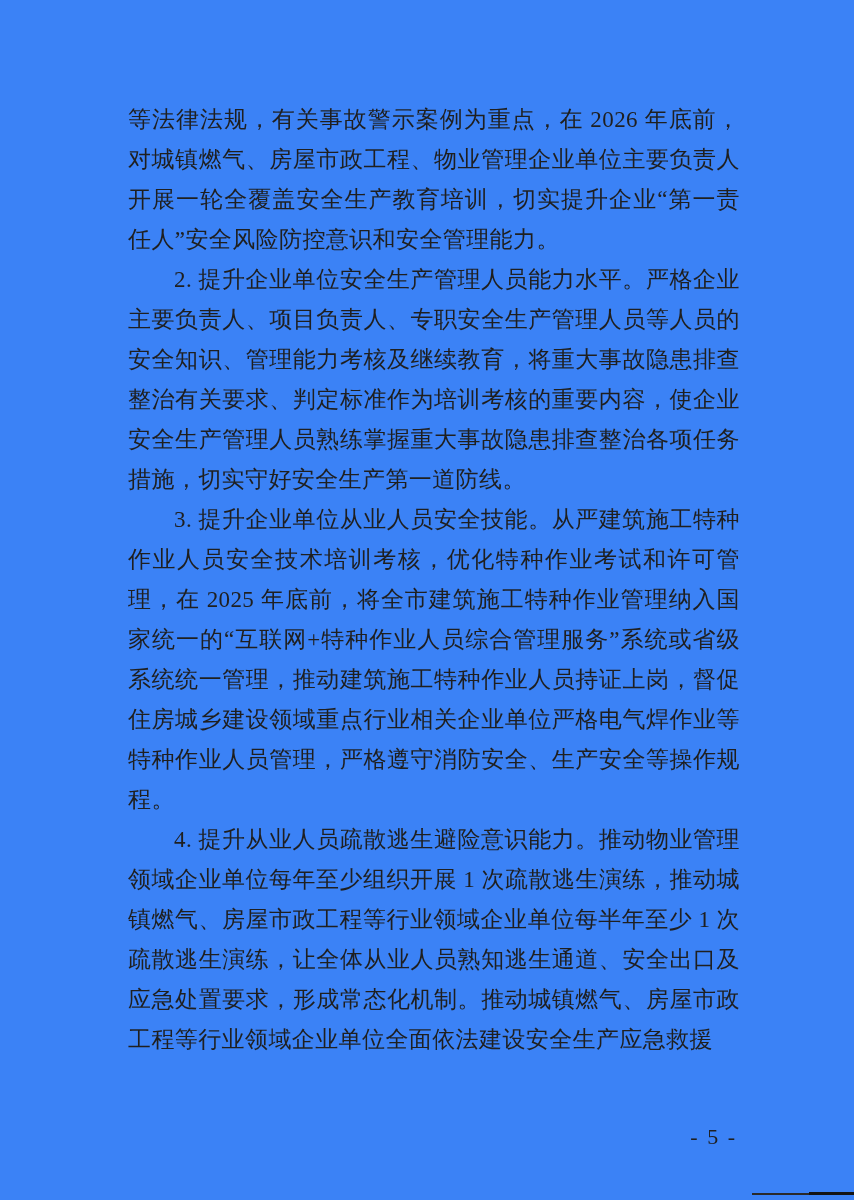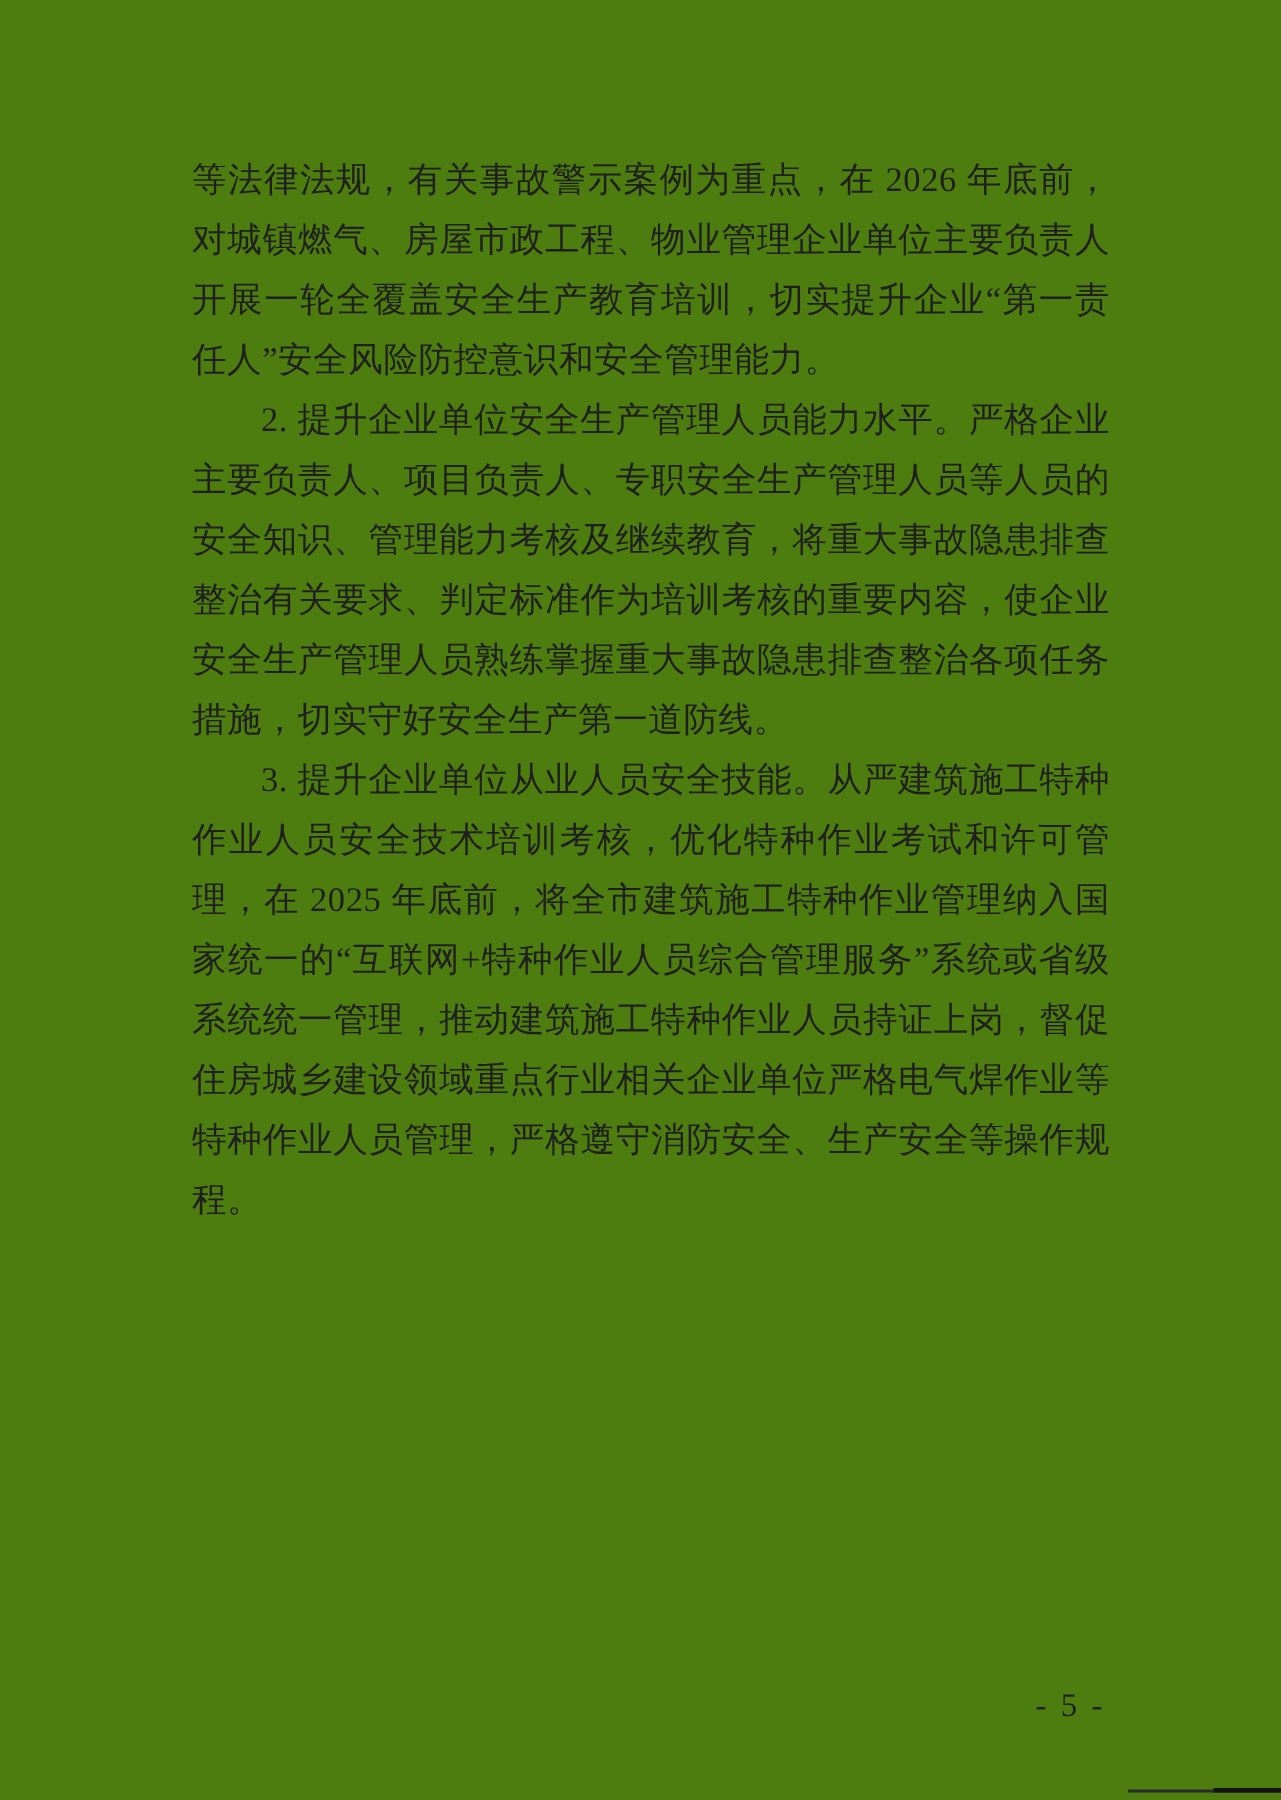--- a/index.html
+++ b/index.html
@@ -4,21 +4,21 @@
 <style>
   html, body {
     margin: 0;
     padding: 0;
     background: #ffffff;
   }
   .page {
     position: relative;
     width: 854px;
     height: 1200px;
-    background: #4d7c0f;
+    background: #3b82f6;
     overflow: hidden;
   }
   .text-block {
     position: absolute;
     left: 128px;
     top: 100px;
     width: 612px;
   }
   .para {
     margin: 0;
@@ -64,18 +64,19 @@
   }
 </style>
 </head>
 <body>
 
 <div class="page">
   <main class="text-block">
     <p class="para">等法律法规，有关事故警示案例为重点，在 2026 年底前，对城镇燃气、房屋市政工程、物业管理企业单位主要负责人开展一轮全覆盖安全生产教育培训，切实提升企业“第一责任人”安全风险防控意识和安全管理能力。</p>
     <p class="para indent">2. 提升企业单位安全生产管理人员能力水平。严格企业主要负责人、项目负责人、专职安全生产管理人员等人员的安全知识、管理能力考核及继续教育，将重大事故隐患排查整治有关要求、判定标准作为培训考核的重要内容，使企业安全生产管理人员熟练掌握重大事故隐患排查整治各项任务措施，切实守好安全生产第一道防线。</p>
     <p class="para indent">3. 提升企业单位从业人员安全技能。从严建筑施工特种作业人员安全技术培训考核，优化特种作业考试和许可管理，在 2025 年底前，将全市建筑施工特种作业管理纳入国家统一的“互联网+特种作业人员综合管理服务”系统或省级系统统一管理，推动建筑施工特种作业人员持证上岗，督促住房城乡建设领域重点行业相关企业单位严格电气焊作业等特种作业人员管理，严格遵守消防安全、生产安全等操作规程。</p>
+    <p class="para indent">4. 提升从业人员疏散逃生避险意识能力。推动物业管理领域企业单位每年至少组织开展 1 次疏散逃生演练，推动城镇燃气、房屋市政工程等行业领域企业单位每半年至少 1 次疏散逃生演练，让全体从业人员熟知逃生通道、安全出口及应急处置要求，形成常态化机制。推动城镇燃气、房屋市政工程等行业领域企业单位全面依法建设安全生产应急救援</p>
   </main>
 
   <div class="page-number">- 5 -</div>
 
   <div class="scan-line"></div>
 </div>
 
 </body></html>

